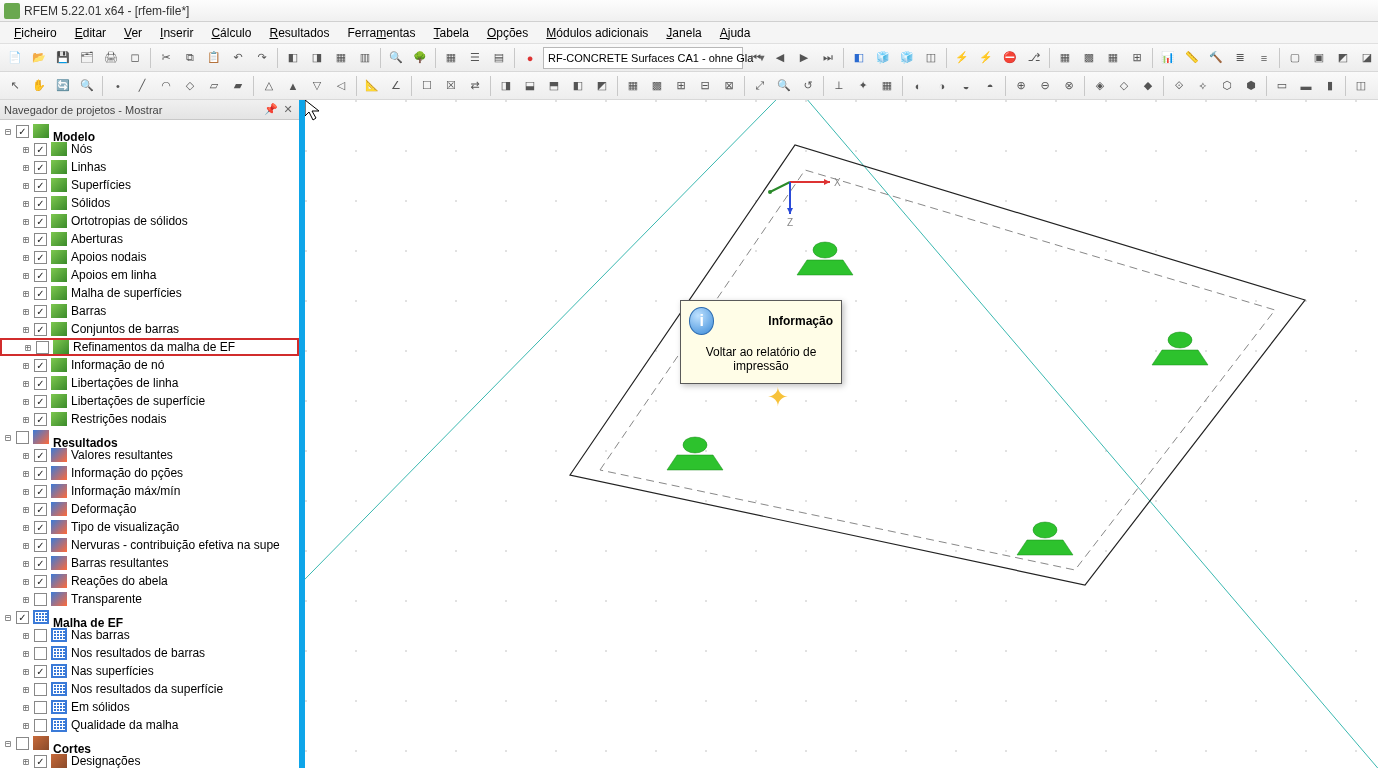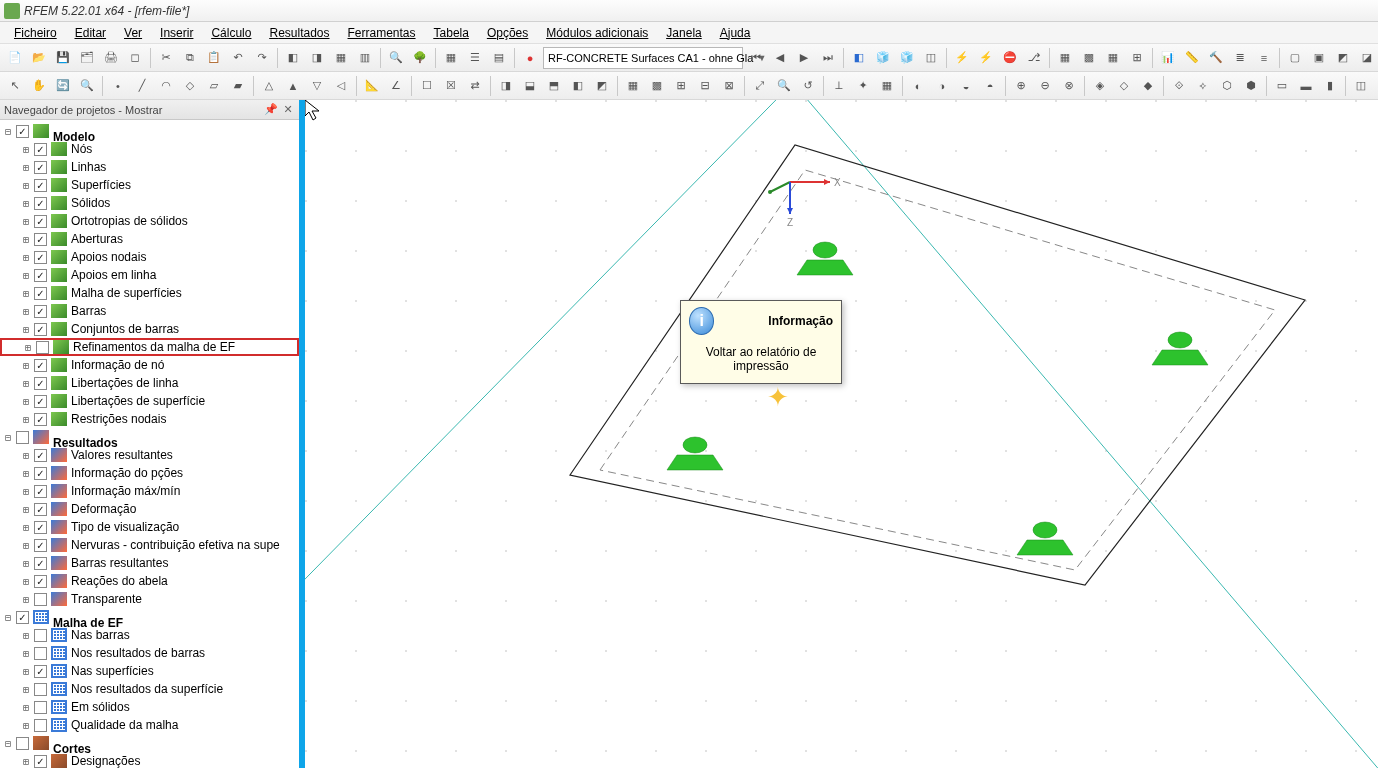--- a/index.html
+++ b/index.html
@@ -1,21 +1,21 @@
 <!DOCTYPE html>
 <html><head>
 <meta charset="utf-8">
 <style>
 * { box-sizing: border-box; margin: 0; padding: 0; }
 body { font-family: "Segoe UI", Tahoma, sans-serif; font-size: 12px; background: #fff; overflow: hidden; width: 1378px; height: 768px; position: relative; }
 .titlebar { height: 22px; background: linear-gradient(#fdfdfd,#f0f0f0); border-bottom: 1px solid #d0d0d0; display: flex; align-items: center; padding: 0 4px; gap: 4px; }
 .titlebar .app-icon { width: 16px; height: 16px; background: #6aa84f; border-radius: 2px; display:inline-block; }
-.titlebar .title { color: #333; font-style: italic; }
+.titlebar .title { color: #333; }
 .menubar { height: 22px; background: #f5f5f5; border-bottom: 1px solid #e0e0e0; display: flex; align-items: center; padding: 0 6px; gap: 2px; }
-.menubar .mitem { padding: 2px 8px; cursor: default; text-decoration: underline; }
+.menubar .mitem { padding: 2px 8px; cursor: default; }
 .menubar .mitem .ul { text-decoration: underline; }
 .toolbar { height: 28px; background: linear-gradient(#fafafa,#ededed); border-bottom: 1px solid #d8d8d8; display: flex; align-items: center; padding: 0 4px; gap: 2px; overflow: hidden; white-space: nowrap; }
 .tbtn { width: 22px; height: 22px; border: 1px solid transparent; display:inline-flex; align-items:center; justify-content:center; font-size:11px; color:#555; background:transparent; cursor:default; border-radius:2px; flex-shrink: 0; }
 .tsep { width:1px; height:20px; background:#c8c8c8; margin:0 2px; flex-shrink:0; }
 .combo { height: 22px; border:1px solid #b8b8b8; background:#fff; font-size:11px; padding:0 2px 0 4px; display:flex; align-items:center; gap:4px; min-width:200px; }
 .combo .arr { color:#666; font-size:9px; }
 .main { display:flex; height: calc(768px - 22px - 22px - 28px - 28px); }
 .panel { width: 305px; background:#f7f7f7; border-right:6px solid #0ea5e9; display:flex; flex-direction:column; }
 .panel-header { height:20px; background:linear-gradient(#f0f0f0,#e4e4e4); border-bottom:1px solid #c8c8c8; display:flex; align-items:center; justify-content:space-between; padding:0 4px; font-size:11px; color:#444; }
 .panel-header .ctrls span { display:inline-block; width:14px; text-align:center; color:#666; cursor:default; }

